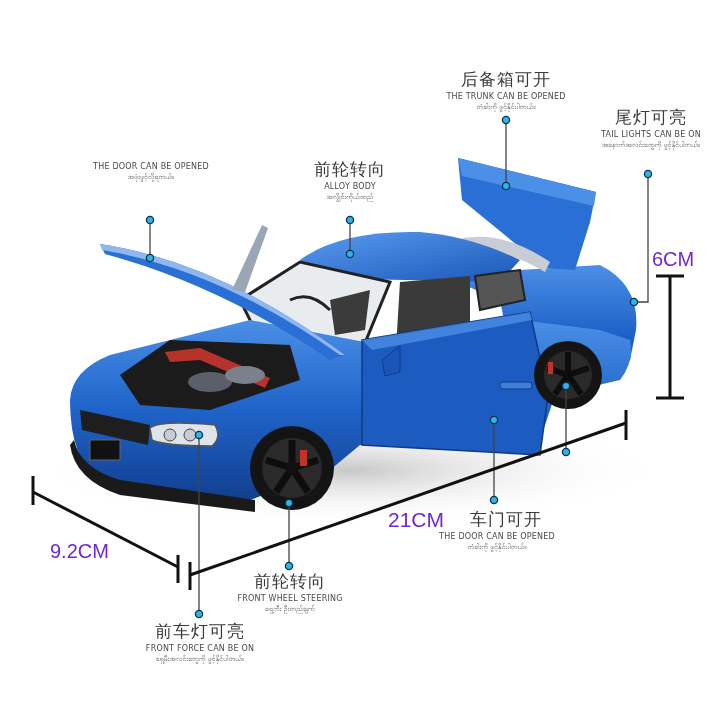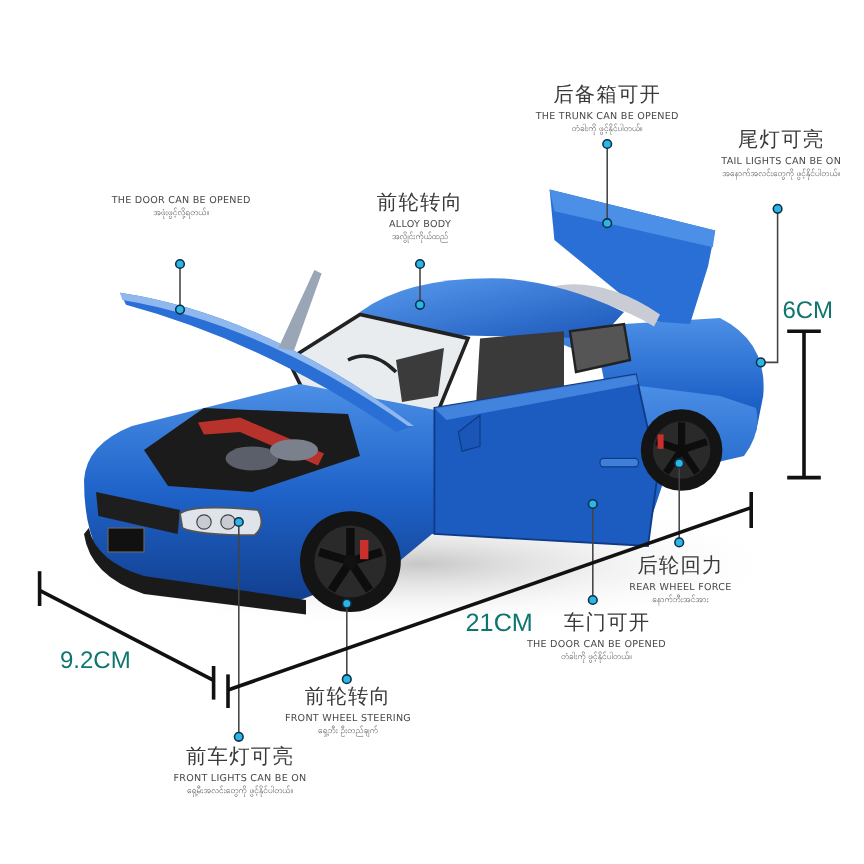--- a/index.html
+++ b/index.html
@@ -3,21 +3,21 @@
 <meta charset="utf-8">
 <style>
   html, body { margin: 0; padding: 0; background: #ffffff; }
   body { width: 720px; height: 720px; position: relative; overflow: hidden;
          font-family: "DejaVu Sans", "Liberation Sans", sans-serif; color: #333; }
   .stage { position: absolute; left: 0; top: 0; width: 720px; height: 720px; }
   .label { position: absolute; text-align: center; line-height: 1.15; white-space: nowrap; }
   .label .zh { font-size: 17px; color: #3a3a3a; letter-spacing: 1px; }
   .label .en { font-size: 8px; color: #4a4a4a; letter-spacing: 0.2px; margin-top: 2px; }
   .label .my { font-size: 7px; color: #555; margin-top: 2px; }
-  .dim { position: absolute; font-family: "Liberation Sans", sans-serif; font-size: 20px; color: #0f766e; white-space: nowrap; }
+  .dim { position: absolute; font-family: "Liberation Sans", sans-serif; font-size: 20px; color: #6d28d9; white-space: nowrap; }
   .dim.big { font-size: 21px; }
 </style>
 </head>
 <body>
 
 <div class="stage">
 
   <svg width="720" height="720" viewBox="0 0 720 720" style="position:absolute;left:0;top:0">
     <defs>
       <linearGradient id="bodyGrad" x1="0" y1="0" x2="0" y2="1">
@@ -164,41 +164,36 @@
     <div class="en">THE DOOR CAN BE OPENED</div>
     <div class="my">အဖုံးဖွင့်လို့ရတယ်။</div>
   </div>
 
   <div class="label" style="left:302px; top:160px; width:96px;">
     <div class="zh">前轮转向</div>
     <div class="en">ALLOY BODY</div>
     <div class="my">အလွိုင်းကိုယ်ထည်</div>
   </div>
 
-  <div class="label" style="left:512px; top:463px; width:110px;">
-    <div class="zh">后轮回力</div>
-    <div class="en">REAR WHEEL FORCE</div>
-    <div class="my">နောက်ဘီးအင်အား</div>
-  </div>
 
   <div class="label" style="left:434px; top:510px; width:126px;">
     <div class="zh" style="text-align:left; padding-left:36px;">车门可开</div>
     <div class="en">THE DOOR CAN BE OPENED</div>
     <div class="my">တံခါးကို ဖွင့်နိုင်ပါတယ်။</div>
   </div>
 
   <div class="label" style="left:230px; top:572px; width:120px;">
     <div class="zh">前轮转向</div>
     <div class="en">FRONT WHEEL STEERING</div>
     <div class="my">ရှေ့ဘီး ဦးတည်ချက်</div>
   </div>
 
   <div class="label" style="left:125px; top:622px; width:150px;">
     <div class="zh">前车灯可亮</div>
-    <div class="en">FRONT LIGHTS CAN BE ON</div>
+    <div class="en">FRONT FORCE CAN BE ON</div>
     <div class="my">ရှေ့မီးအလင်းတွေကို ဖွင့်နိုင်ပါတယ်။</div>
   </div>
 
   <div class="dim" style="left:652px; top:248px;">6CM</div>
   <div class="dim big" style="left:388px; top:508px;">21CM</div>
   <div class="dim" style="left:50px; top:540px;">9.2CM</div>
 
 </div>
 
 </body></html>

